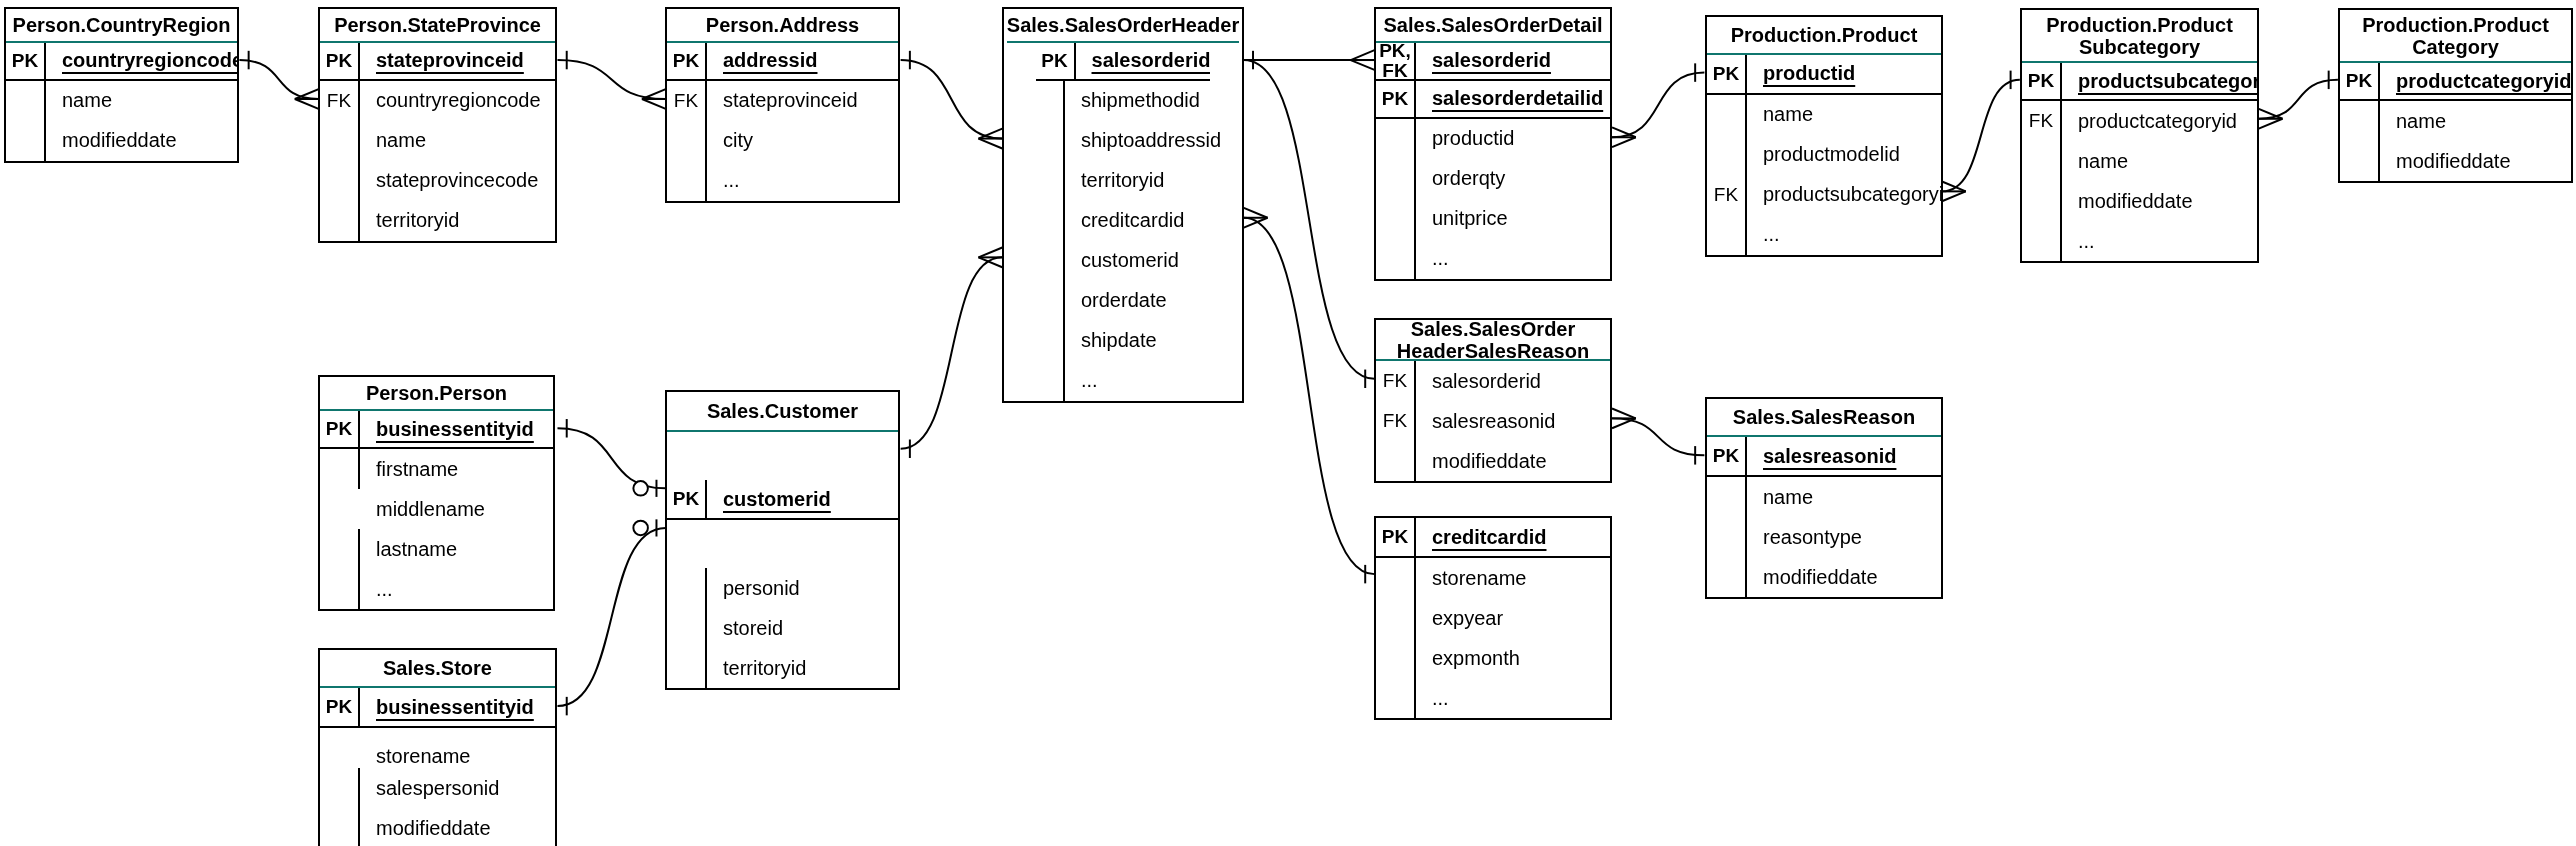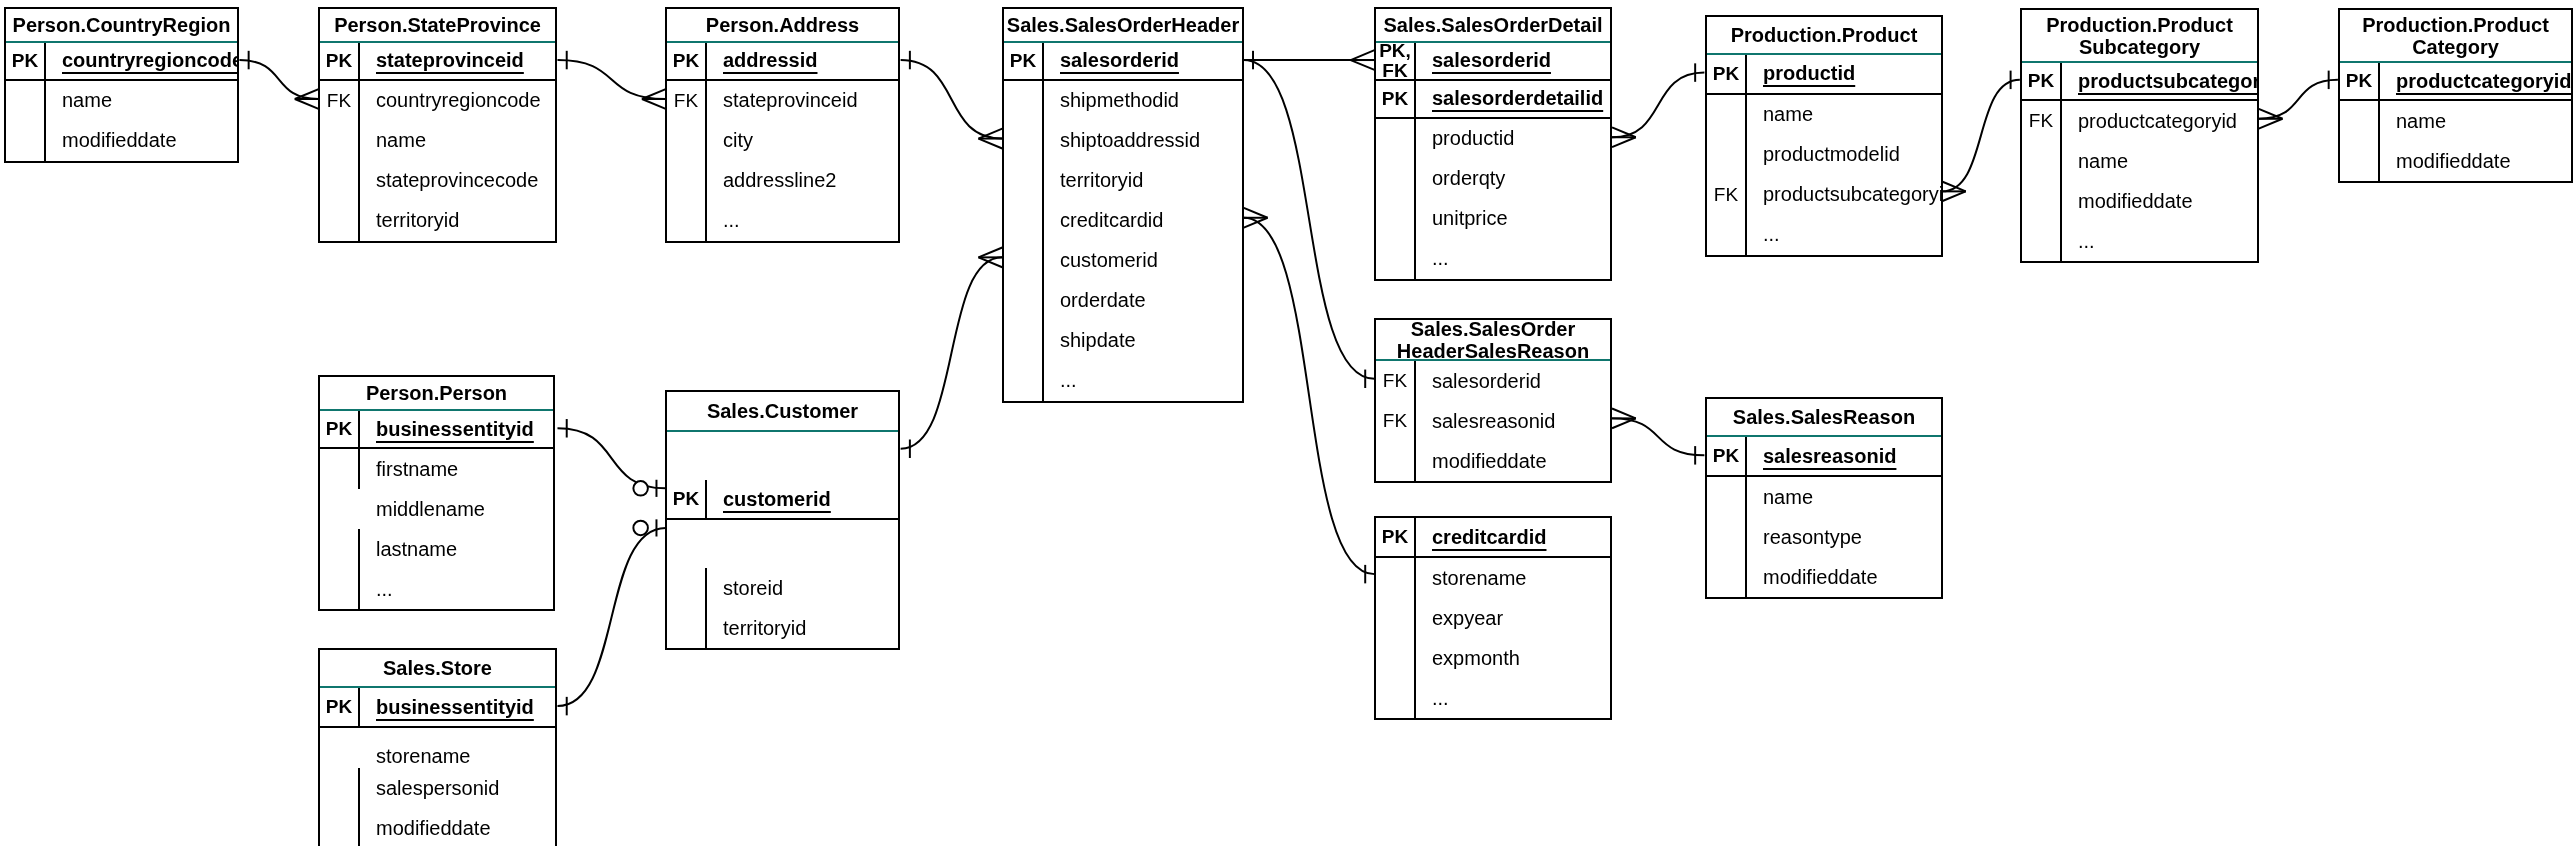--- a/index.html
+++ b/index.html
@@ -222,29 +222,25 @@
         <div class="t-brow" style="height: 40px;">
           <div class="badge">FK</div>
           <div class="fieldcell">stateprovinceid</div>
         </div>
         <div class="t-brow" style="height: 40px;">
           <div class="badge"></div>
           <div class="fieldcell">city</div>
         </div>
         <div class="t-brow" style="height: 40px;">
           <div class="badge"></div>
-          <div class="fieldcell">addressline2</div>
-        </div>
-        <div class="t-brow" style="height: 40px;">
-          <div class="badge"></div>
-          <div class="fieldcell">...</div>
-        </div>
-      </div>
-    </div>
-    <div class="table" style="left: 1002px; top: 6.6px; width: 242px;">
+          <div class="fieldcell">...</div>
+        </div>
+      </div>
+    </div>
+    <div class="table" style="left: 1002px; top: 6.6px; width: 242px; align-items: center;">
       <div class="t-title" style="height: 34px;">Sales.SalesOrderHeader</div>
       <div class="t-krow" style="height: 38px;">
         <div class="badge bold">PK</div>
         <div class="fieldcell pk">salesorderid</div>
       </div>
       <div class="t-body">
         <div class="t-brow" style="height: 40px;">
           <div class="badge"></div>
           <div class="fieldcell">shipmethodid</div>
         </div>
@@ -402,20 +398,24 @@
         </div>
       </div>
     </div>
     <div class="table" style="left: 665px; top: 390px; width: 235px; gap: 48px;">
       <div class="t-title" style="height: 40px;">Sales.Customer</div>
       <div class="t-krow" style="height: 40px;">
         <div class="badge bold">PK</div>
         <div class="fieldcell pk">customerid</div>
       </div>
       <div class="t-body">
+        <div class="t-brow" style="height: 40px;">
+          <div class="badge"></div>
+          <div class="fieldcell">personid</div>
+        </div>
         <div class="t-brow" style="height: 40px;">
           <div class="badge"></div>
           <div class="fieldcell">storeid</div>
         </div>
         <div class="t-brow" style="height: 40px;">
           <div class="badge"></div>
           <div class="fieldcell">territoryid</div>
         </div>
       </div>
     </div>

